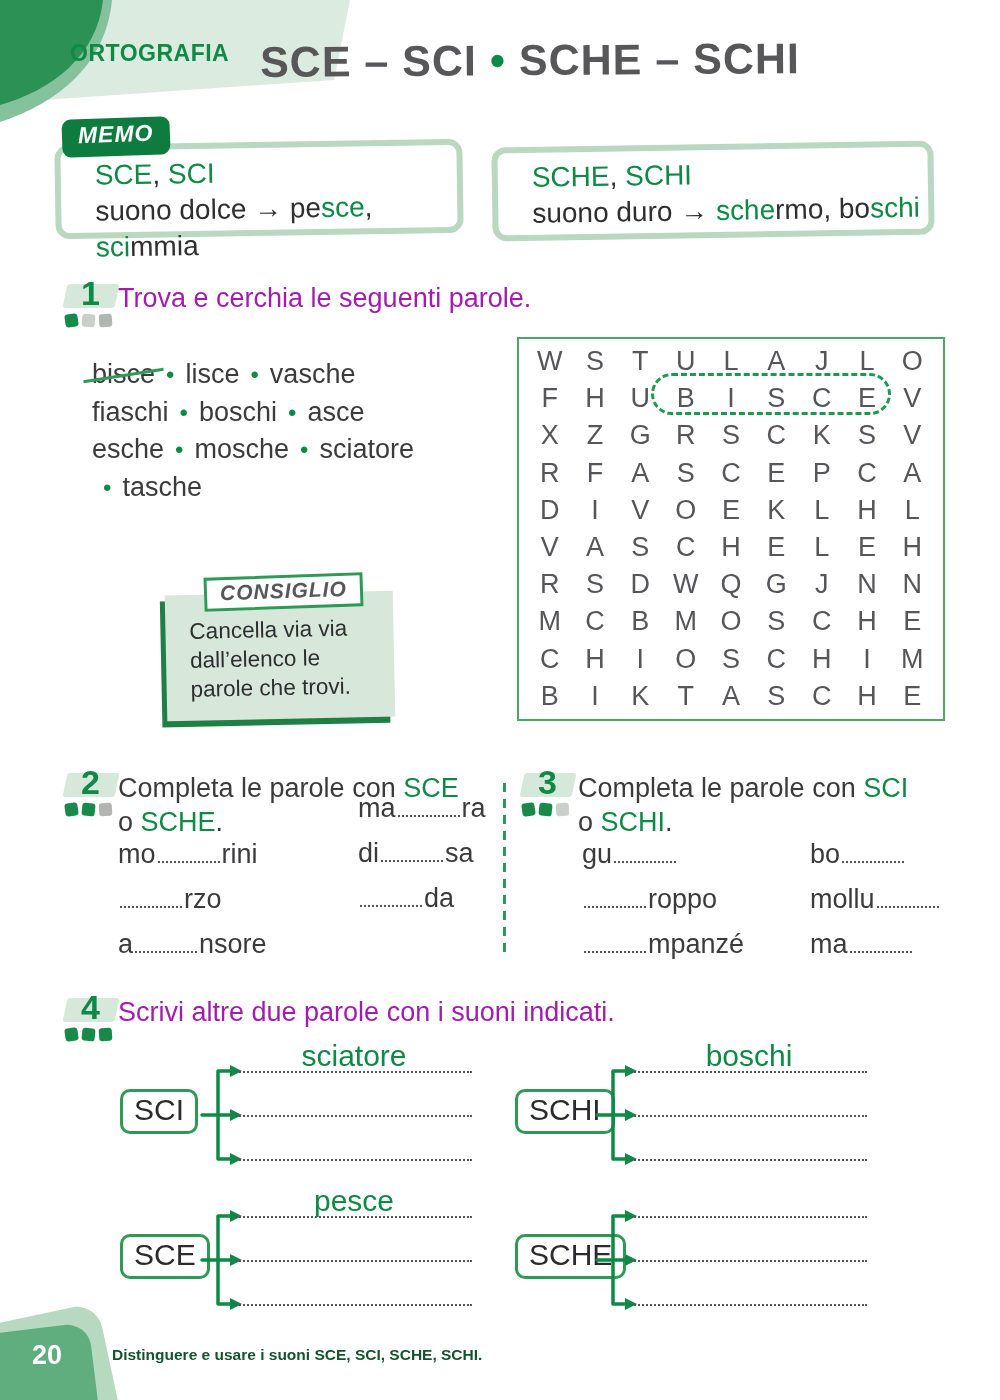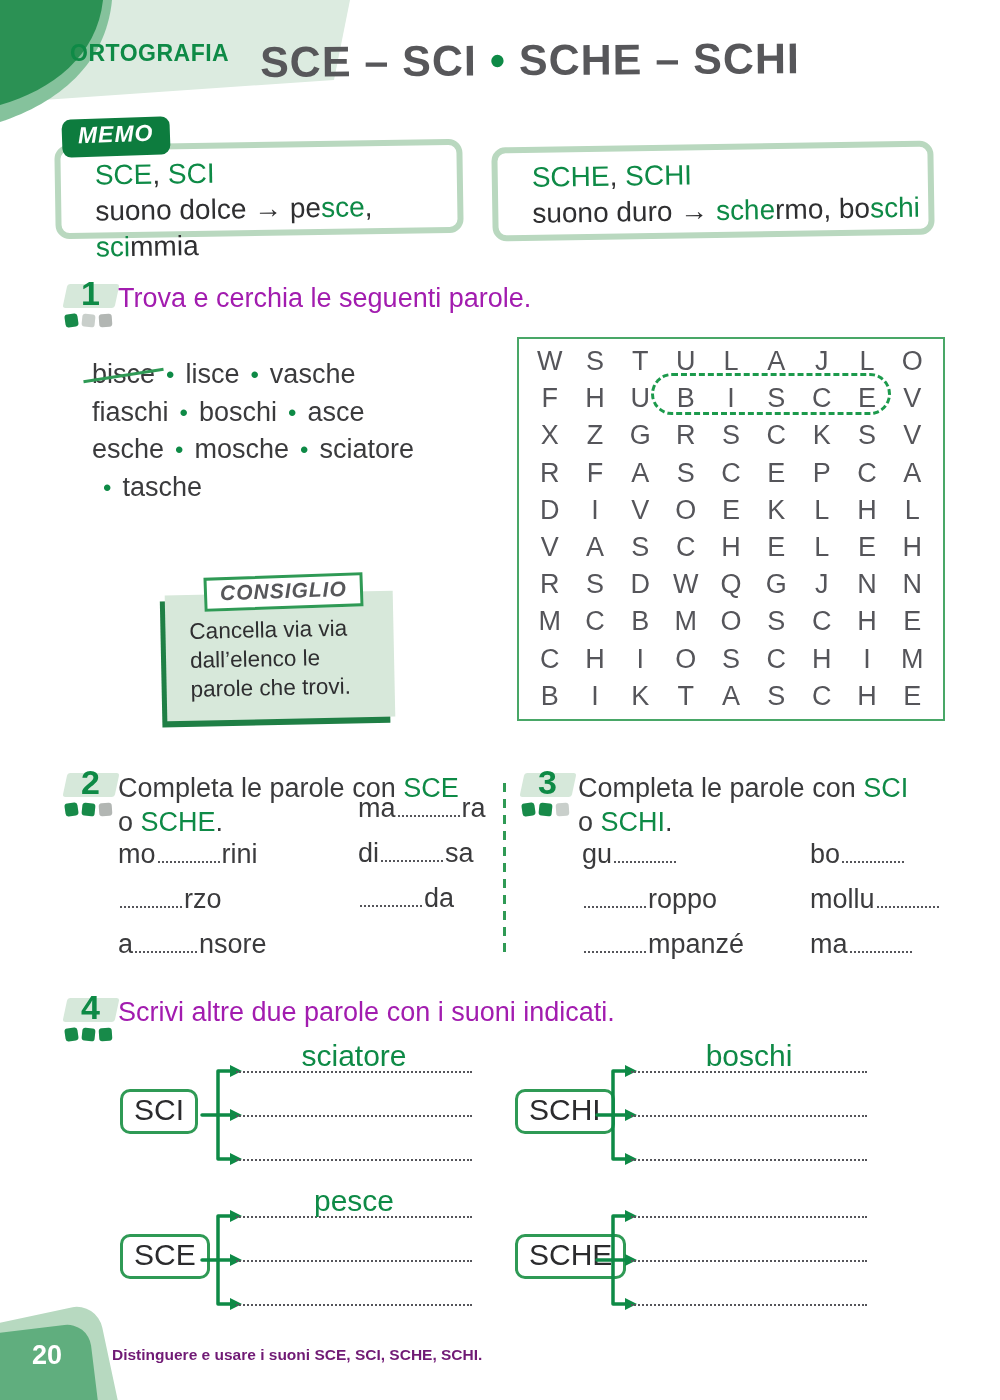--- a/index.html
+++ b/index.html
@@ -61,21 +61,21 @@
   .wbox{position:absolute;left:0;top:31px;border:3px solid #2f9a55;border-radius:10px;padding:1px 11px 4px;font-size:30px;color:#2b2b2d;background:#fff}
   .bracket{position:absolute;left:80px;top:0}
   .ansline{position:absolute;left:116px;width:236px;border-bottom:2.5px dotted #55555a}
   .l1{top:13px}.l2{top:57px}.l3{top:101px}
   .answer{position:absolute;left:116px;top:-19px;width:236px;text-align:center;font-size:30px;color:#0e8a46}
 
   
   .pg-outer{left:-36px;top:1316px;width:148px;height:130px;background:#b7d9c0;border-radius:26px;transform:rotate(-12deg)}
   .pg-inner{left:-42px;top:1330px;width:138px;height:120px;background:#60ae7e;border-radius:24px;transform:rotate(-7deg)}
   .pg-num{left:32px;top:1340px;font-size:27px;font-weight:700;color:#fff;z-index:2}
-  .footer-text{left:112px;top:1346px;font-size:15.5px;font-weight:700;color:#701a75}
+  .footer-text{left:112px;top:1346px;font-size:15.5px;font-weight:700;color:#14532d}
 </style>
 </head>
 <body>
 
 <div class="page">
 
   <svg class="abs" style="left:0;top:0" width="360" height="125" viewBox="0 0 360 125">
     <polygon points="0,0 350,0 334,80 0,103" fill="#dcebe0"></polygon>
     <path d="M0,0 L112,0 C106,64 58,103 0,122 Z" fill="#85c29c"></path>
     <path d="M0,0 L103,0 C97,56 52,90 0,105 Z" fill="#2b9154"></path>

